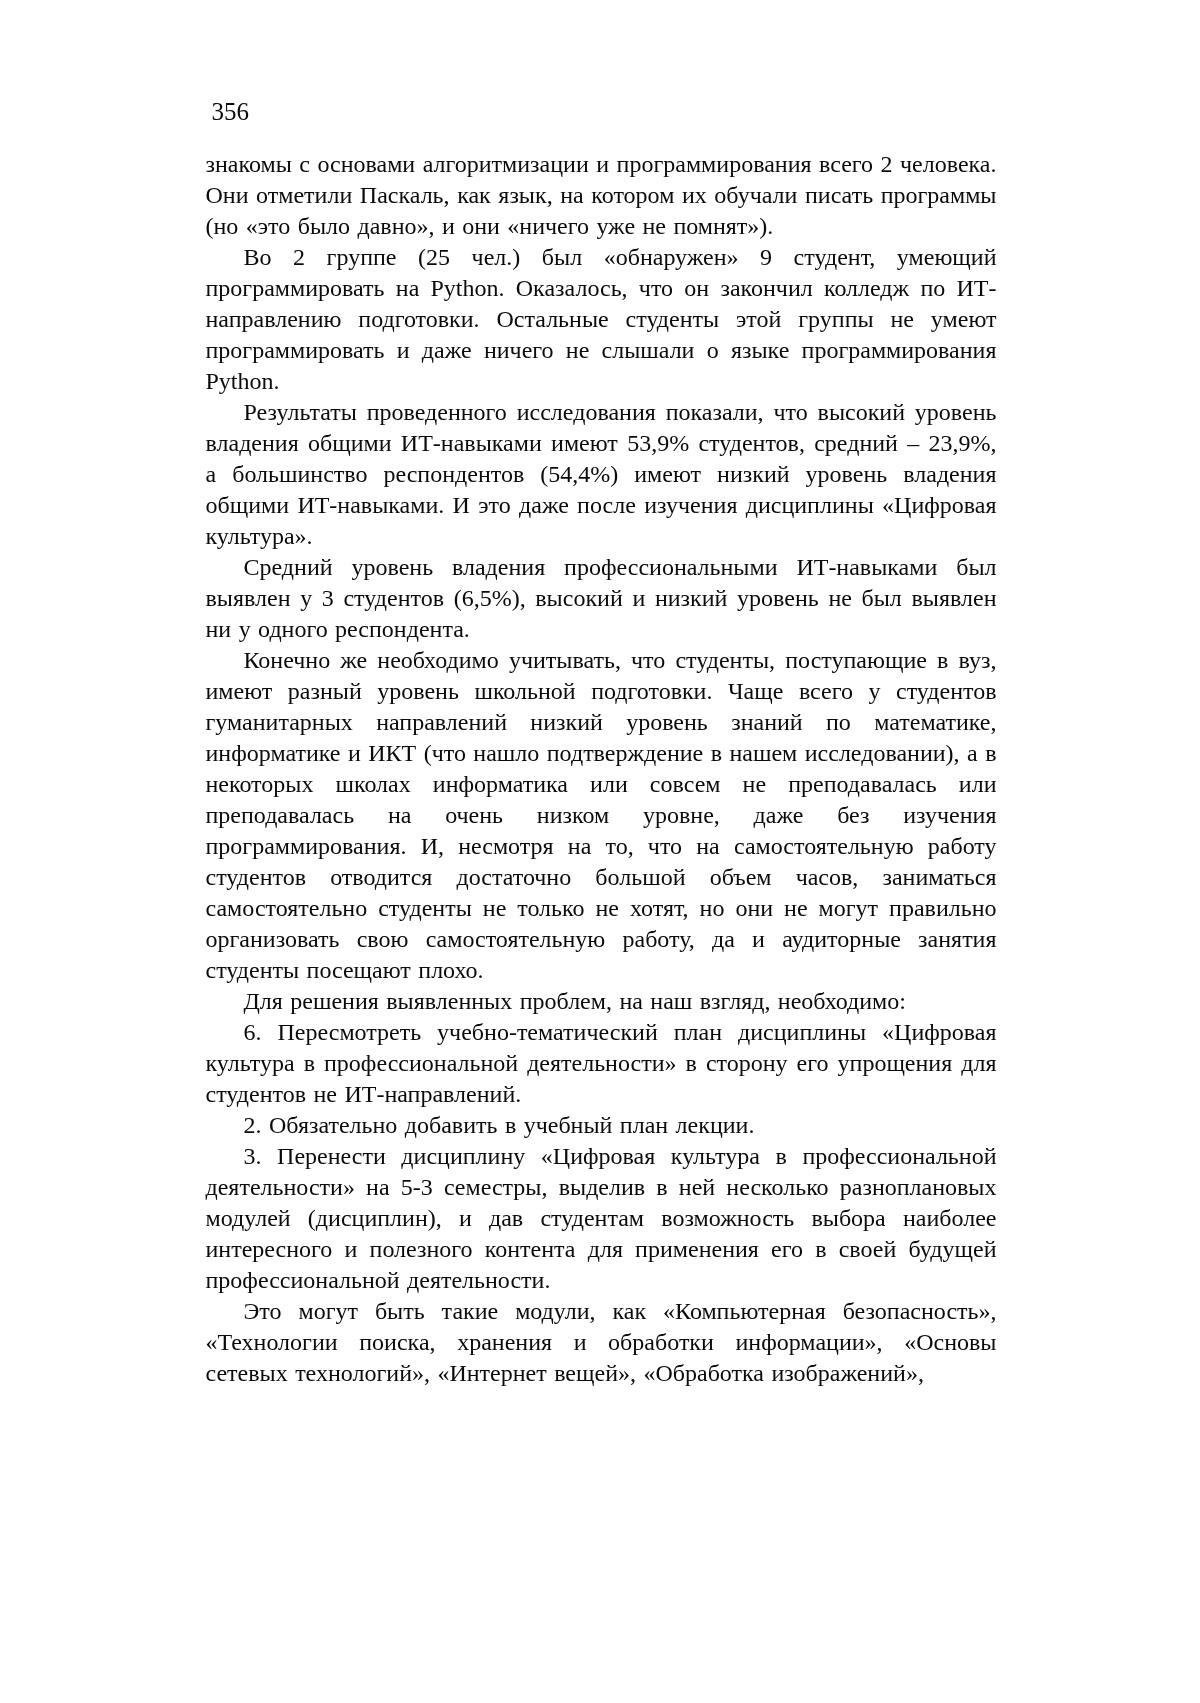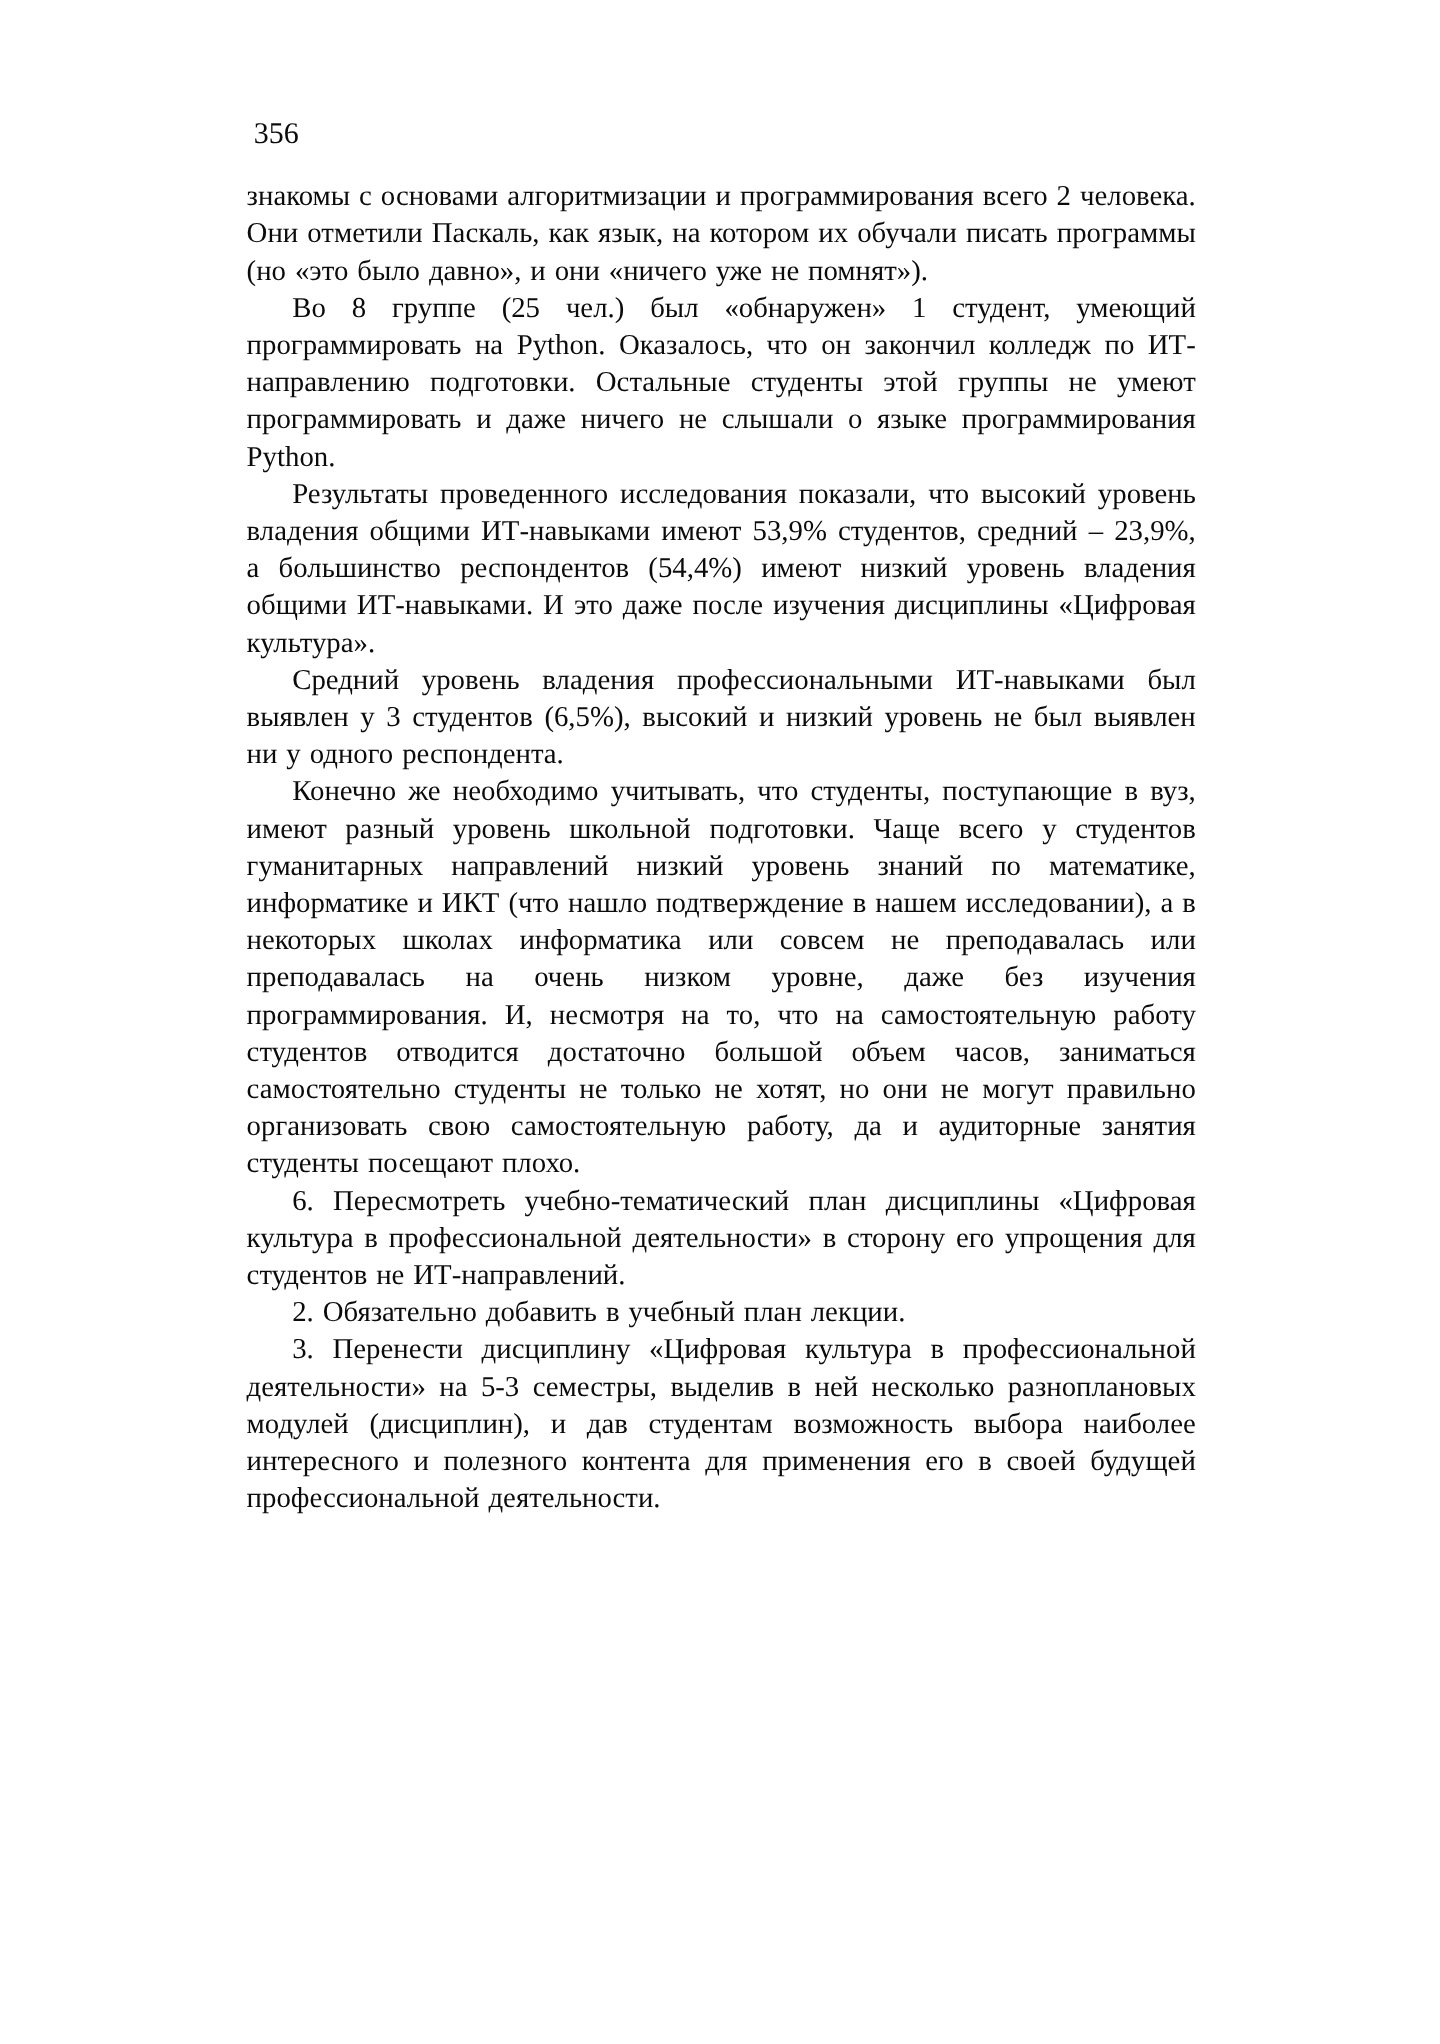--- a/index.html
+++ b/index.html
@@ -38,21 +38,23 @@
   }
 </style>
 </head>
 <body>
 
 <div class="page">
   <div class="page-number">356</div>
 
   <div class="text-block">
     <p class="continuation">знакомы с основами алгоритмизации и программирования всего 2 человека. Они отметили Паскаль, как язык, на котором их обучали писать программы (но «это было давно», и они «ничего уже не помнят»).</p>
-    <p>Во 8 группе (25 чел.) был «обнаружен» 1 студент, умеющий программировать на Python. Оказалось, что он закончил колледж по ИТ-направлению подготовки. Остальные студенты этой группы не умеют программировать и даже ничего не слышали о языке программирования Python.</p>
+    <p>Во 2 группе (25 чел.) был «обнаружен» 9 студент, умеющий программировать на Python. Оказалось, что он закончил колледж по ИТ-направлению подготовки. Остальные студенты этой группы не умеют программировать и даже ничего не слышали о языке программирования Python.</p>
     <p>Результаты проведенного исследования показали, что высокий уровень владения общими ИТ-навыками имеют 53,9% студентов, средний – 23,9%, а большинство респондентов (54,4%) имеют низкий уровень владения общими ИТ-навыками. И это даже после изучения дисциплины «Цифровая культура».</p>
     <p>Средний уровень владения профессиональными ИТ-навыками был выявлен у 3 студентов (6,5%), высокий и низкий уровень не был выявлен ни у одного респондента.</p>
     <p>Конечно же необходимо учитывать, что студенты, поступающие в вуз, имеют разный уровень школьной подготовки. Чаще всего у студентов гуманитарных направлений низкий уровень знаний по математике, информатике и ИКТ (что нашло подтверждение в нашем исследовании), а в некоторых школах информатика или совсем не преподавалась или преподавалась на очень низком уровне, даже без изучения программирования. И, несмотря на то, что на самостоятельную работу студентов отводится достаточно большой объем часов, заниматься самостоятельно студенты не только не хотят, но они не могут правильно организовать свою самостоятельную работу, да и аудиторные занятия студенты посещают плохо.</p>
+    <p>Для решения выявленных проблем, на наш взгляд, необходимо:</p>
     <p>6. Пересмотреть учебно-тематический план дисциплины «Цифровая культура в профессиональной деятельности» в сторону его упрощения для студентов не ИТ-направлений.</p>
     <p>2. Обязательно добавить в учебный план лекции.</p>
     <p>3. Перенести дисциплину «Цифровая культура в профессиональной деятельности» на 5-3 семестры, выделив в ней несколько разноплановых модулей (дисциплин), и дав студентам возможность выбора наиболее интересного и полезного контента для применения его в своей будущей профессиональной деятельности.</p>
+    <p>Это могут быть такие модули, как «Компьютерная безопасность», «Технологии поиска, хранения и обработки информации», «Основы сетевых технологий», «Интернет вещей», «Обработка изображений»,</p>
   </div>
 </div>
 
 </body></html>

